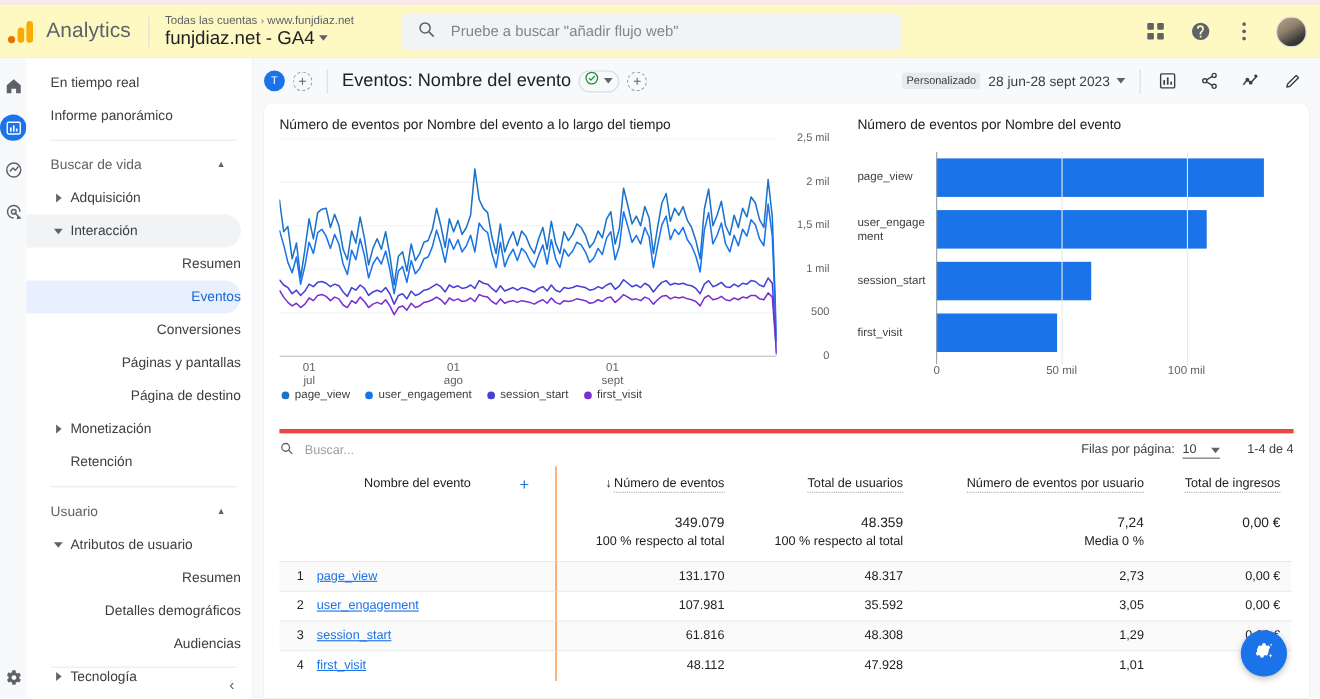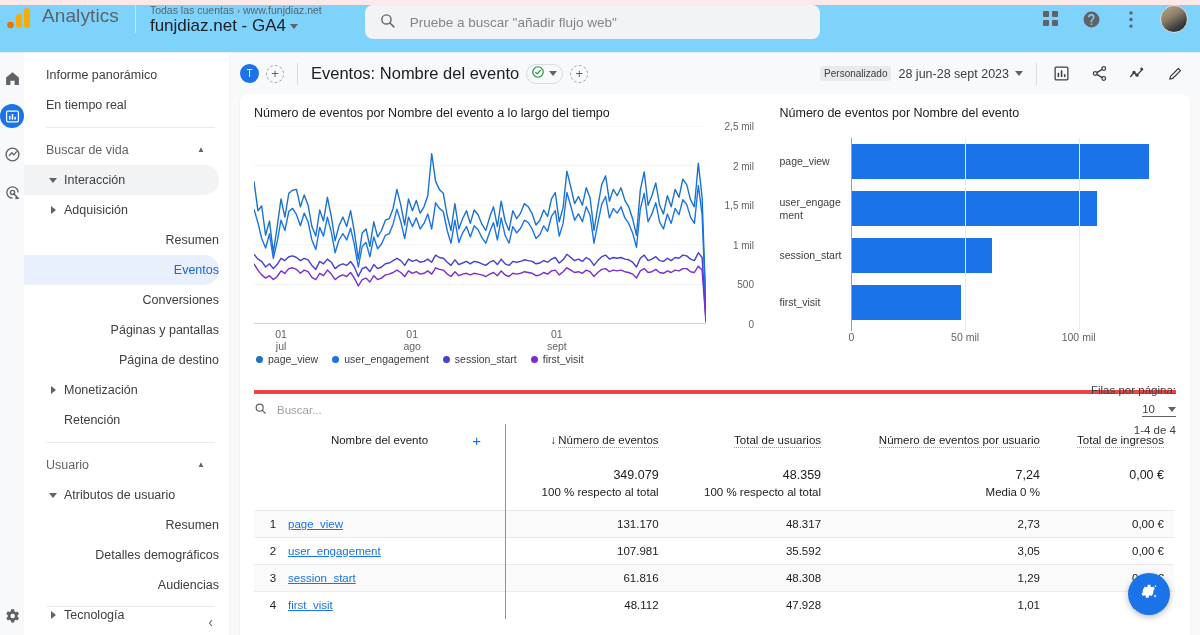--- a/index.html
+++ b/index.html
@@ -16,22 +16,22 @@
 
   
   .browser-strip {
     position:absolute; top:0; left:0; width:1200px; height:5px;
     background: #fbe9ea;
   }
 
   
   .gheader {
     position: absolute; top: 5px; left: 0; width: 1200px; height: 48px;
-    background: #7dd3fc;
-    display: flex; align-items: flex-start;
+    background: #fef9c3;
+    display: flex; align-items: center;
     border-bottom: 1px solid #eceff1;
   }
   .ga-logo { width: 26px; height: 26px; margin-left: 6px; flex: none; }
   .brand {
     font-size: 19px; color: #5f6368; margin-left: 10px;
     letter-spacing: .1px; font-weight: 400;
   }
   .hdr-divider { width:1px; height:28px; background:#dadce0; margin:0 14px 0 16px; }
   .acct { line-height: 1.05; }
   .acct .crumb { font-size: 10.5px; color: #5f6368; white-space: nowrap; }
@@ -171,21 +171,21 @@
   
   .tbl-tools {
     display:flex; align-items:center; height: 28px; margin: 8px 14px 0 14px;
     border-top: 4px solid #ef4444; padding-top: 8px;
   }
   .tbl-search { display:flex; align-items:center; gap:8px; flex:1; }
   .tbl-search input {
     border:none; outline:none; font-size:11.5px; color:#5f6368; font-family:inherit; width:200px; background:transparent;
   }
   .tbl-search input::placeholder { color:#9aa0a6; }
-  .rows-per { display:flex; align-items:flex-end; gap:7px; font-size:11.5px; color:#3c4043;flex-direction:column; }
+  .rows-per { display:flex; align-items:flex-start; gap:7px; font-size:11.5px; color:#3c4043; }
   .rows-sel {
     display:flex; align-items:center; gap: 13px; border-bottom:1px solid #5f6368; padding-bottom:1px; cursor:pointer;
   }
   .range-lab { font-size:11.5px; color:#3c4043; margin-left: 18px; }
 
   table.rt { width: 920px; margin: 6px 14px 0 14px; border-collapse: collapse; }
   table.rt th, table.rt td { font-weight:400; font-size:11.5px; color:#202124; }
   .th-dim { text-align:center; width: 204px; padding: 10px 0 8px; position:relative; }
   .th-dim .plus { color:#1a73e8; font-size:15px; position:absolute; right: 24px; top: 8px; cursor:pointer; }
   .th-met { text-align:right; padding: 10px 10px 8px 0; }
@@ -299,41 +299,41 @@
     </span>
     <span class="rail-bottom">
       <svg width="18" height="18" viewBox="0 0 24 24" fill="#5f6368">
         <path d="M19.4 13a7.8 7.8 0 000-2l2-1.6-2-3.4-2.4 1a7.6 7.6 0 00-1.7-1L14.9 3h-4l-.4 2.6c-.6.2-1.2.6-1.7 1l-2.4-1-2 3.4L6.4 11a7.8 7.8 0 000 2l-2 1.6 2 3.4 2.4-1c.5.4 1.1.8 1.7 1l.4 2.6h4l.4-2.6c.6-.2 1.2-.6 1.7-1l2.4 1 2-3.4zM12.9 15a3 3 0 110-6 3 3 0 010 6z"></path>
       </svg>
     </span>
   </div>
 
   <div class="nav" id="sidebar">
       <div class="nav-row l0">
+        <span>En tiempo real</span>
+      </div>
+      <div class="nav-row l0">
         <span>Informe panorámico</span>
-      </div>
-      <div class="nav-row l0">
-        <span>En tiempo real</span>
       </div>
       <div class="nav-sep"></div>
       <div class="nav-row l0 section">
         <span>Buscar de vida</span>
         <span class="chev-up" style="font-size: 8px;">▲</span>
       </div>
+      <div class="nav-row l1">
+        <span class="tw">
+          <i class="tri-right"></i>
+        </span>
+        <span>Adquisición</span>
+      </div>
       <div class="nav-row l1 grey">
         <span class="tw">
           <i class="tri-down"></i>
         </span>
         <span>Interacción</span>
-      </div>
-      <div class="nav-row l1">
-        <span class="tw">
-          <i class="tri-right"></i>
-        </span>
-        <span>Adquisición</span>
       </div>
       <div class="nav-row l2">
         <span>Resumen</span>
       </div>
       <div class="nav-row l2 selected">
         <span>Eventos</span>
       </div>
       <div class="nav-row l2">
         <span>Conversiones</span>
       </div>

